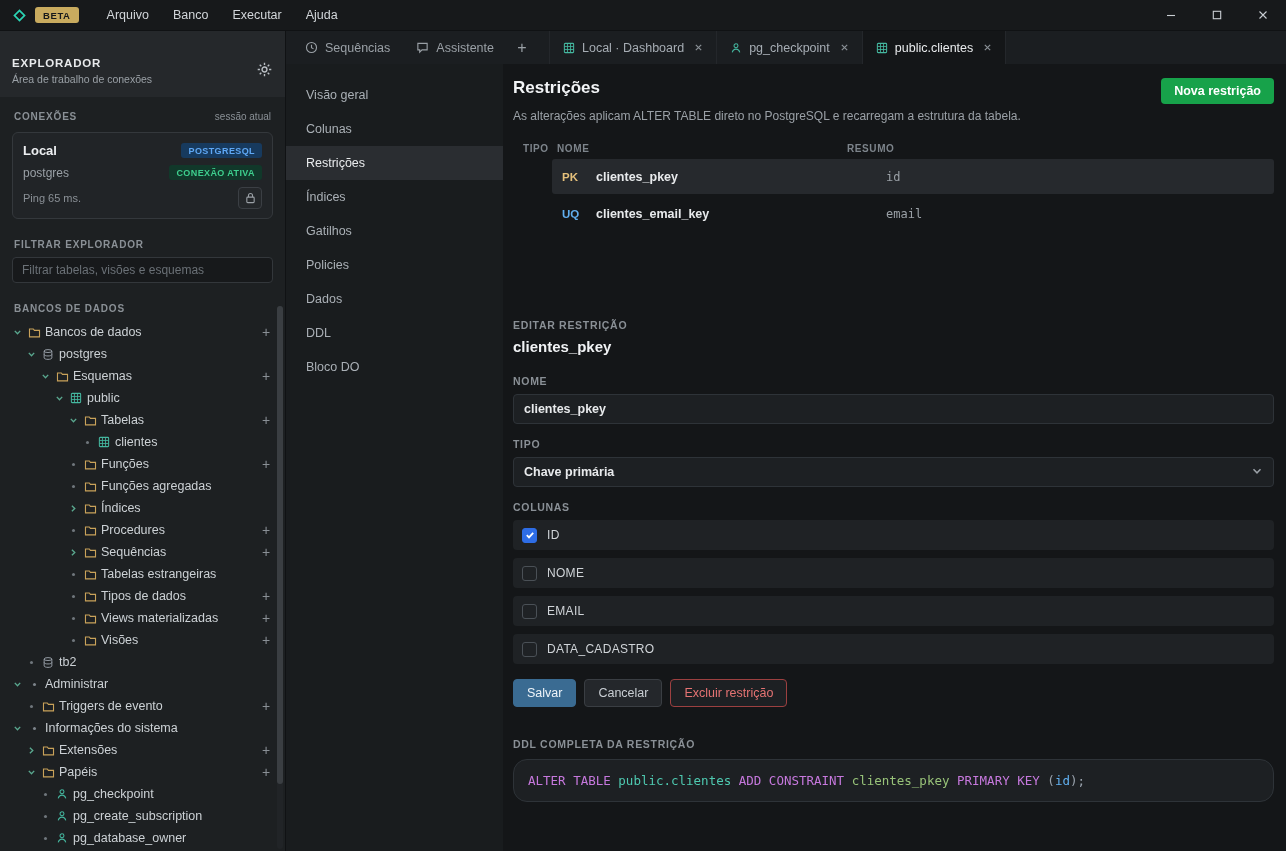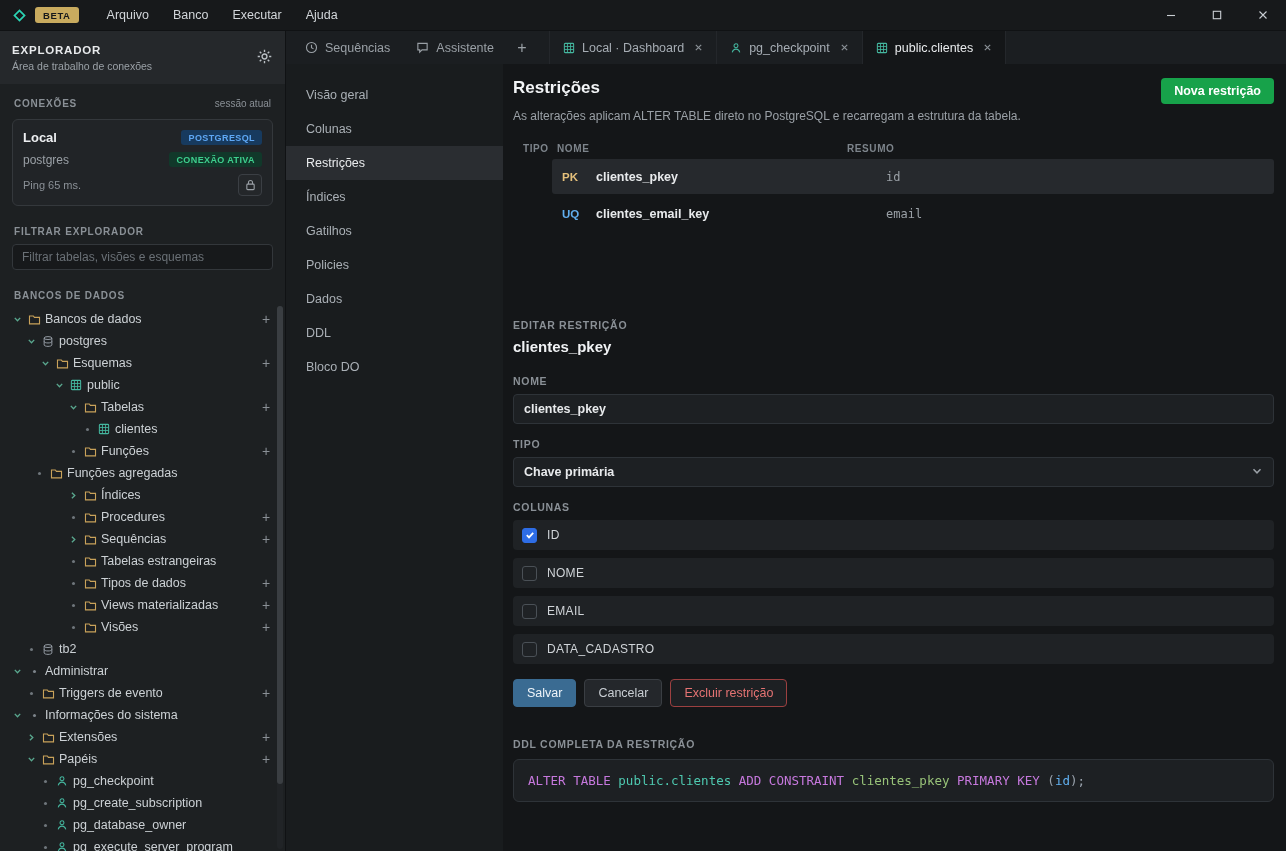--- a/index.html
+++ b/index.html
@@ -13,21 +13,21 @@
   .beta { background:#c9ab5f; color:#17191b; font-size:9.5px; font-weight:bold; letter-spacing:.6px; padding:2.5px 8px; border-radius:3px; margin-right:16px; }
   .menubar { display:flex; height:30px; }
   .menu-item { color:#d2d6da; font-size:12.5px; padding:0 12px; display:flex; align-items:center; cursor:default; }
   .win-controls { margin-left:auto; display:flex; height:30px; }
   .win-btn { width:46px; display:flex; align-items:center; justify-content:center; color:#c9ced3; }
 
   .body { flex:1; display:flex; min-height:0; }
 
   
   .sidebar { flex:0 0 285px; background:#1d2022; display:flex; flex-direction:column; min-height:0; border-right:1px solid #101214; }
-  .sb-header { background:#25282b; padding:13px 12px 12px; display:flex; align-items:flex-start; }
+  .sb-header { background:#25282b; padding:26px 12px 12px; display:flex; align-items:flex-start; }
   .sb-title { font-size:11.5px; font-weight:bold; letter-spacing:.8px; color:#e8eaec; }
   .sb-sub { font-size:10.5px; color:#9aa0a6; margin-top:4px; }
   .gear { margin-left:auto; color:#b9bec3; margin-top:4px; }
   .sec-row { display:flex; align-items:center; padding:14px 14px 8px; }
   .sec-label { font-size:10px; letter-spacing:.8px; color:#8a9096; font-weight:bold; }
   .sec-right { margin-left:auto; font-size:10px; color:#8a9096; }
   .conn-card { margin:2px 12px 0; border:1px solid #34383c; border-radius:6px; padding:10px 10px 9px; background:#212427; }
   .conn-row { display:flex; align-items:center; margin-bottom:7px; }
   .conn-row:last-child { margin-bottom:0; }
   .conn-name { font-size:13px; font-weight:bold; color:#eceef0; }
@@ -103,21 +103,21 @@
   .cbx.on { background:#2e6de6; border-color:#2e6de6; }
   .col-label { font-size:12px; color:#d0d4d8; letter-spacing:.3px; }
 
   .btn-row { display:flex; gap:8px; margin-top:15px; }
   .btn { font-size:12.5px; border-radius:4px; padding:6px 13px; font-family:"Liberation Sans",sans-serif; }
   .btn-save { background:#3a6b92; border:1px solid #3a6b92; color:#eef4f9; }
   .btn-cancel { background:#24272b; border:1px solid #3a3e43; color:#c9ced3; }
   .btn-delete { background:#1d2023; border:1px solid #9c4040; color:#e57373; }
 
   .ddl-label { margin-top:31px; }
-  .code-box { margin-top:9px; background:#1d2023; border:1px solid #2e3338; border-radius:6px; padding:13px 14px; font-family:"DejaVu Sans Mono","Liberation Mono",monospace; font-size:12.5px; white-space:pre; }
+  .code-box { margin-top:9px; background:#1d2023; border:1px solid #2e3338; border-radius:14px; padding:13px 14px; font-family:"DejaVu Sans Mono","Liberation Mono",monospace; font-size:12.5px; white-space:pre; }
   .tk-kw { color:#c678dd; } .tk-ent { color:#4ec9b0; } .tk-str { color:#98c379; }
   .tk-id { color:#61afef; } .tk-pl { color:#9aa3ad; }
 </style>
 </head>
 <body>
 
 <div class="window">
 
   <header class="titlebar">
     <span class="logo">
@@ -290,21 +290,21 @@
               </svg>
             </span>
             <span class="icon tree-ico folder">
               <svg width="13" height="13" viewBox="0 0 14 14" fill="none" stroke="currentColor" stroke-width="1.2">
                 <path d="M1.6 3.2h4.1l1.2 1.5h5.5v7H1.6z"></path>
               </svg>
             </span>
             <span class="tree-label">Funções</span>
             <span class="tree-plus">+</span>
           </div>
-          <div class="tree-row" style="padding-left: 32px;">
+          <div class="tree-row" style="padding-left: 42px; margin-left: 24px;">
             <span class="icon marker muted">
               <svg width="9" height="9" viewBox="0 0 10 10">
                 <circle cx="5" cy="5" r="1.7" fill="currentColor"></circle>
               </svg>
             </span>
             <span class="icon tree-ico folder">
               <svg width="13" height="13" viewBox="0 0 14 14" fill="none" stroke="currentColor" stroke-width="1.2">
                 <path d="M1.6 3.2h4.1l1.2 1.5h5.5v7H1.6z"></path>
               </svg>
             </span>

